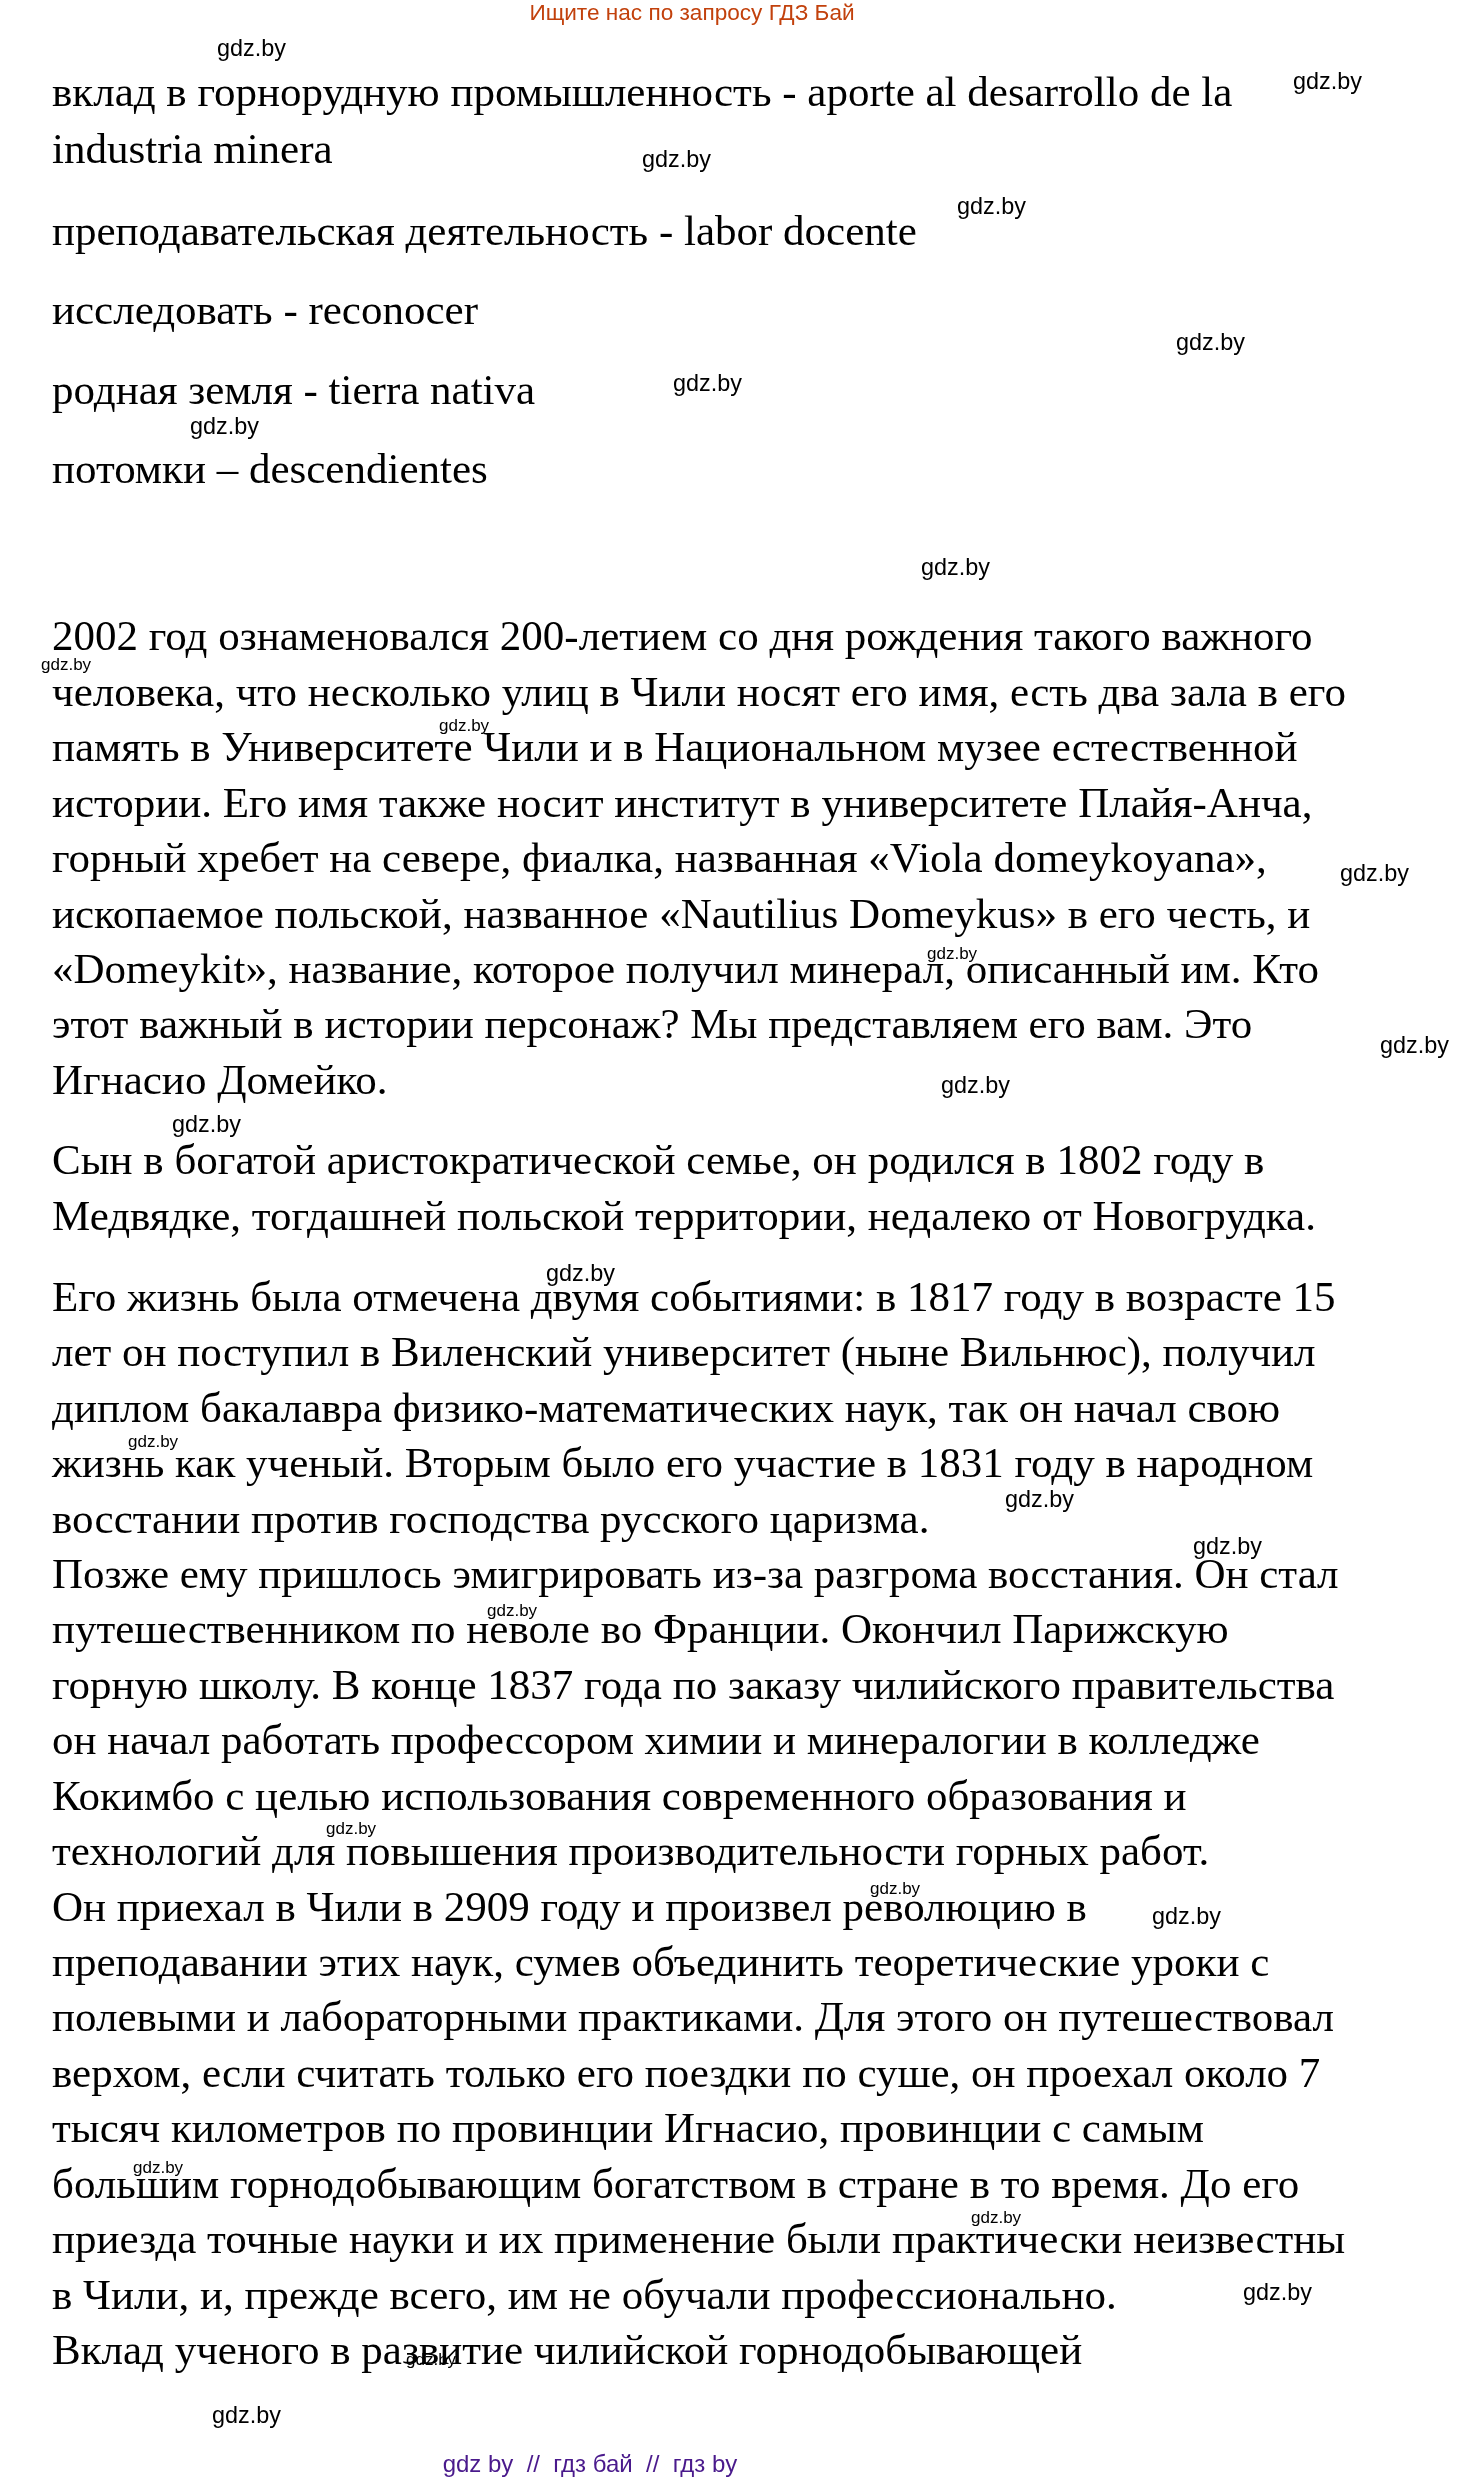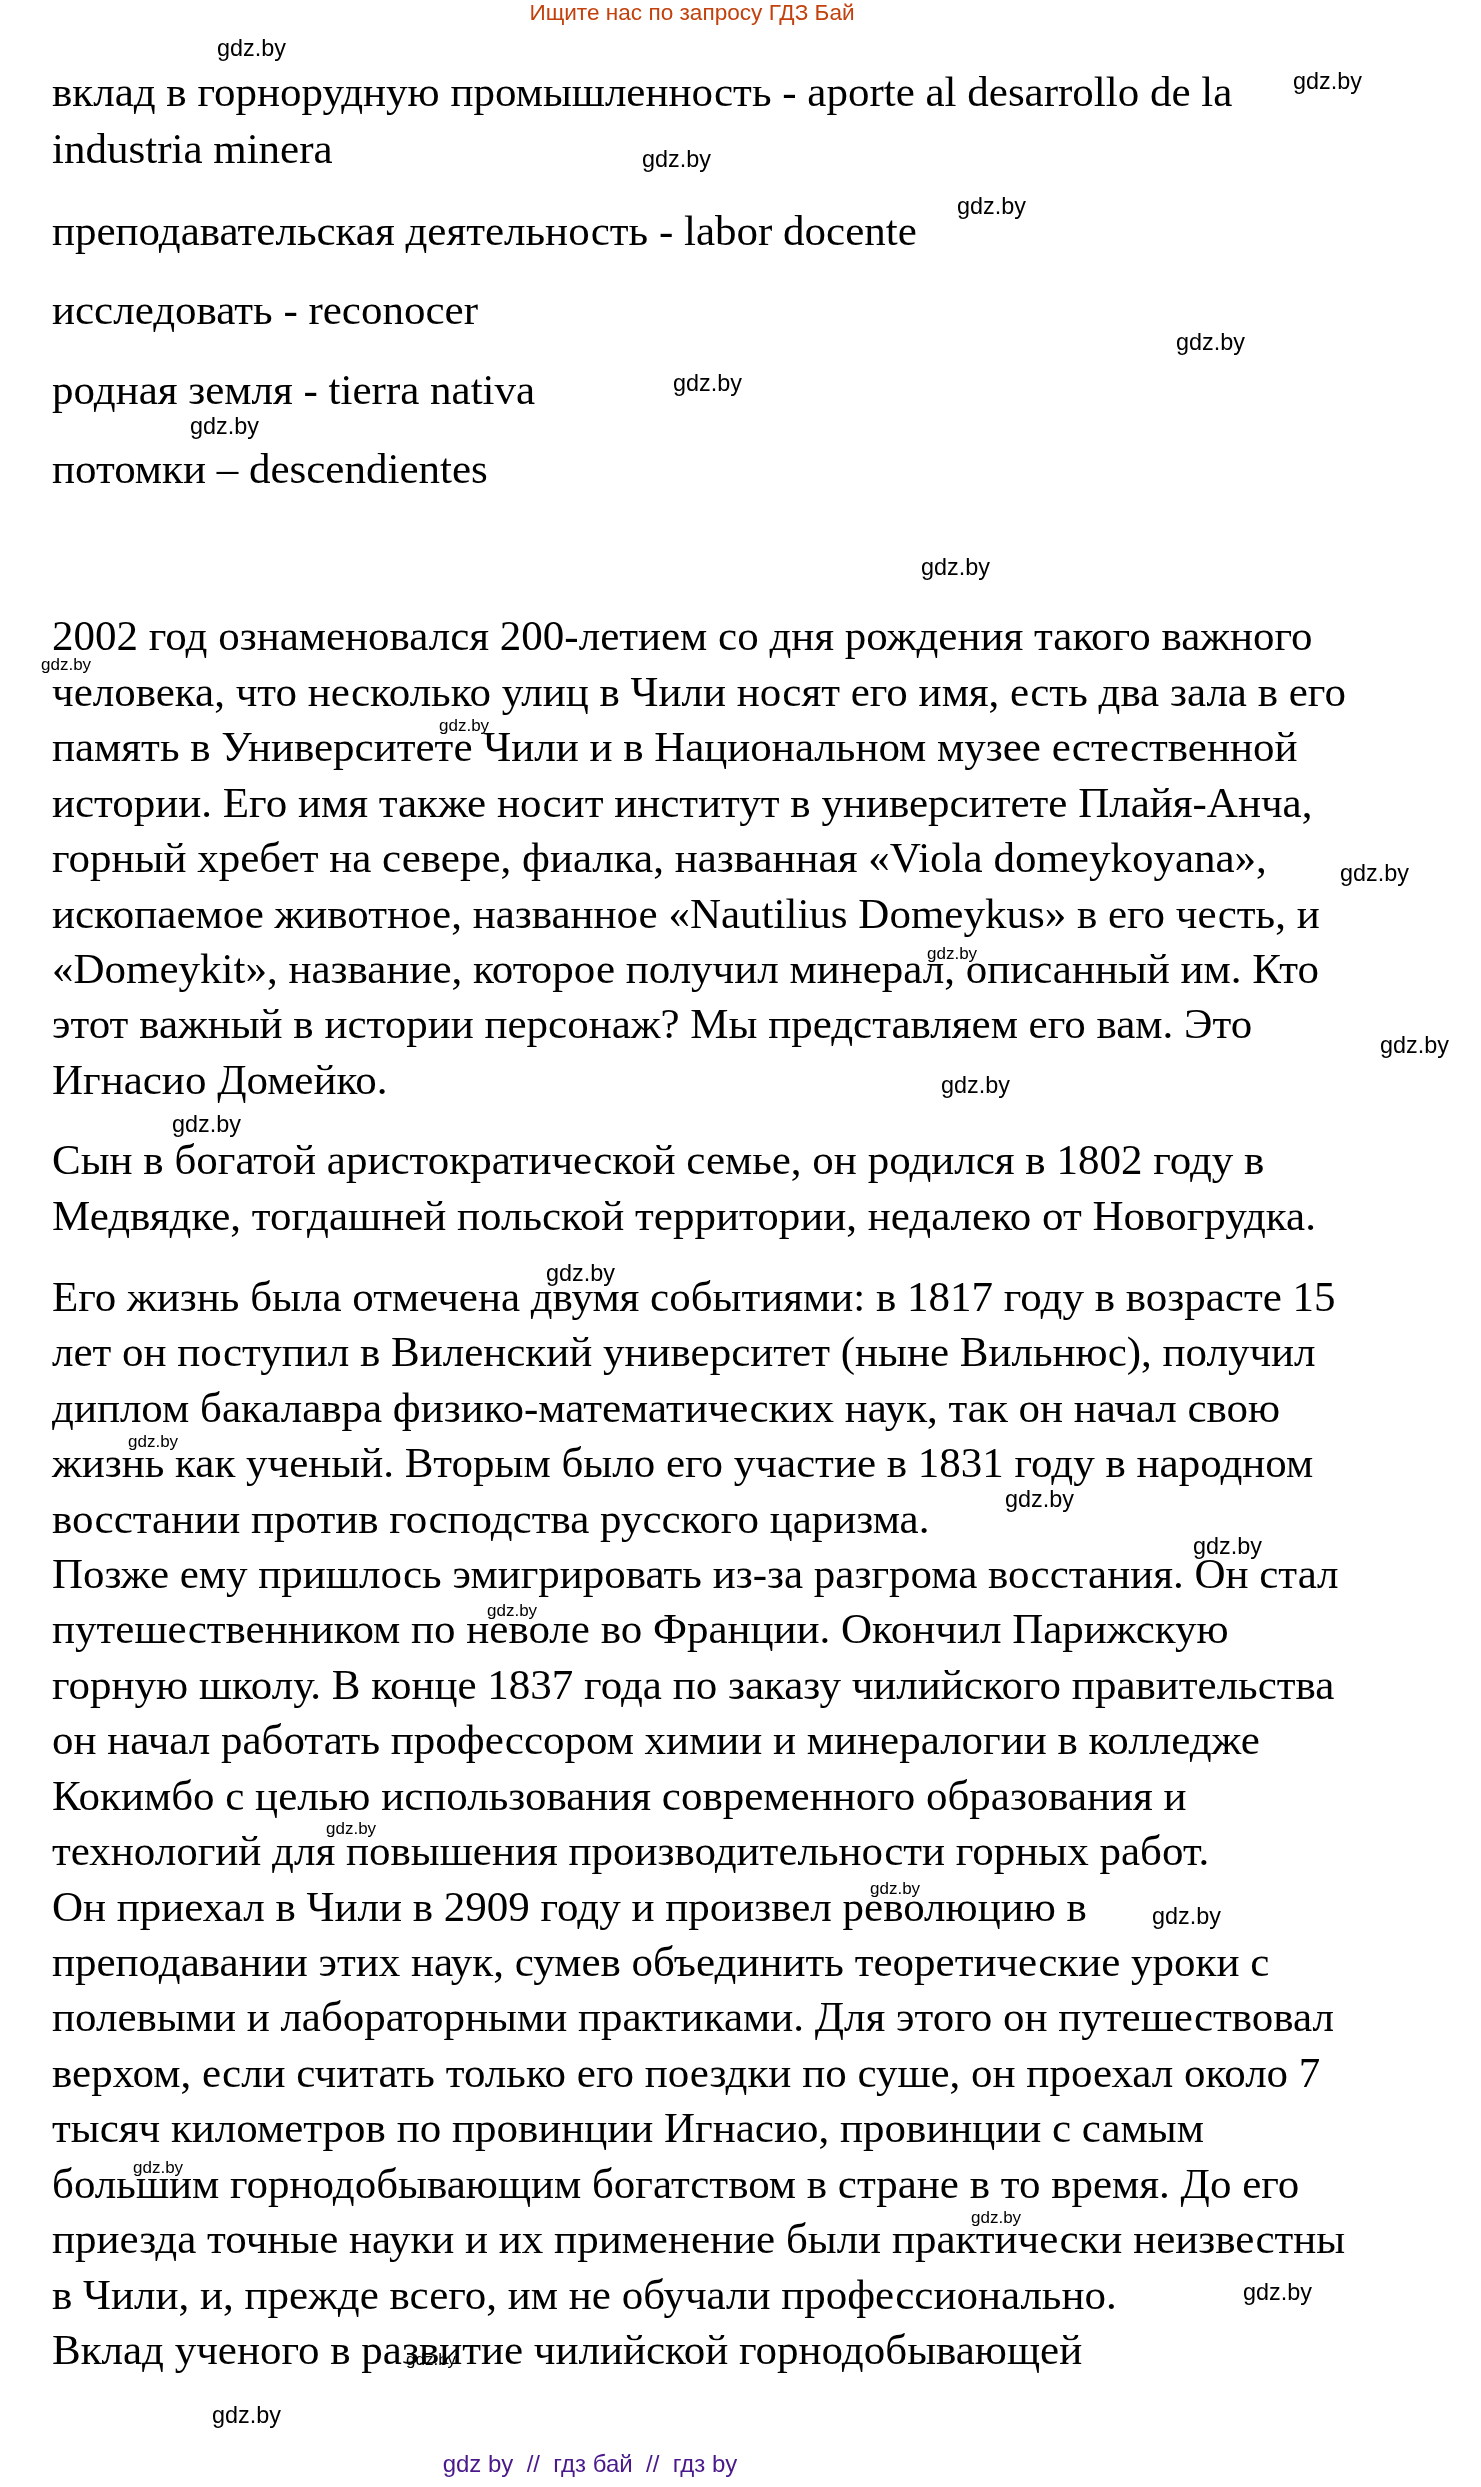--- a/index.html
+++ b/index.html
@@ -36,21 +36,21 @@
 <div class="line" style="top:205px">преподавательская деятельность - labor docente</div>
 <div class="line" style="top:284px">исследовать - reconocer</div>
 <div class="line" style="top:364px">родная земля - tierra nativa</div>
 <div class="line" style="top:443px">потомки – descendientes</div>
 
 <div class="line" style="top:610px">2002 год ознаменовался 200-летием со дня рождения такого важного</div>
 <div class="line" style="top:666px">человека, что несколько улиц в Чили носят его имя, есть два зала в его</div>
 <div class="line" style="top:721px">память в Университете Чили и в Национальном музее естественной</div>
 <div class="line" style="top:777px">истории. Его имя также носит институт в университете Плайя-Анча,</div>
 <div class="line" style="top:832px">горный хребет на севере, фиалка, названная «Viola domeykoyana»,</div>
-<div class="line" style="top:888px">ископаемое животное, названное «Nautilius Domeykus» в его честь, и</div>
+<div class="line" style="top:888px">ископаемое польской, названное «Nautilius Domeykus» в его честь, и</div>
 <div class="line" style="top:943px">«Domeykit», название, которое получил минерал, описанный им. Кто</div>
 <div class="line" style="top:998px">этот важный в истории персонаж? Мы представляем его вам. Это</div>
 <div class="line" style="top:1054px">Игнасио Домейко.</div>
 <div class="line" style="top:1134px">Сын в богатой аристократической семье, он родился в 1802 году в</div>
 <div class="line" style="top:1190px">Медвядке, тогдашней польской территории, недалеко от Новогрудка.</div>
 <div class="line" style="top:1271px">Его жизнь была отмечена двумя событиями: в 1817 году в возрасте 15</div>
 <div class="line" style="top:1326px">лет он поступил в Виленский университет (ныне Вильнюс), получил</div>
 <div class="line" style="top:1382px">диплом бакалавра физико-математических наук, так он начал свою</div>
 <div class="line" style="top:1437px">жизнь как ученый. Вторым было его участие в 1831 году в народном</div>
 <div class="line" style="top:1493px">восстании против господства русского царизма.</div>

